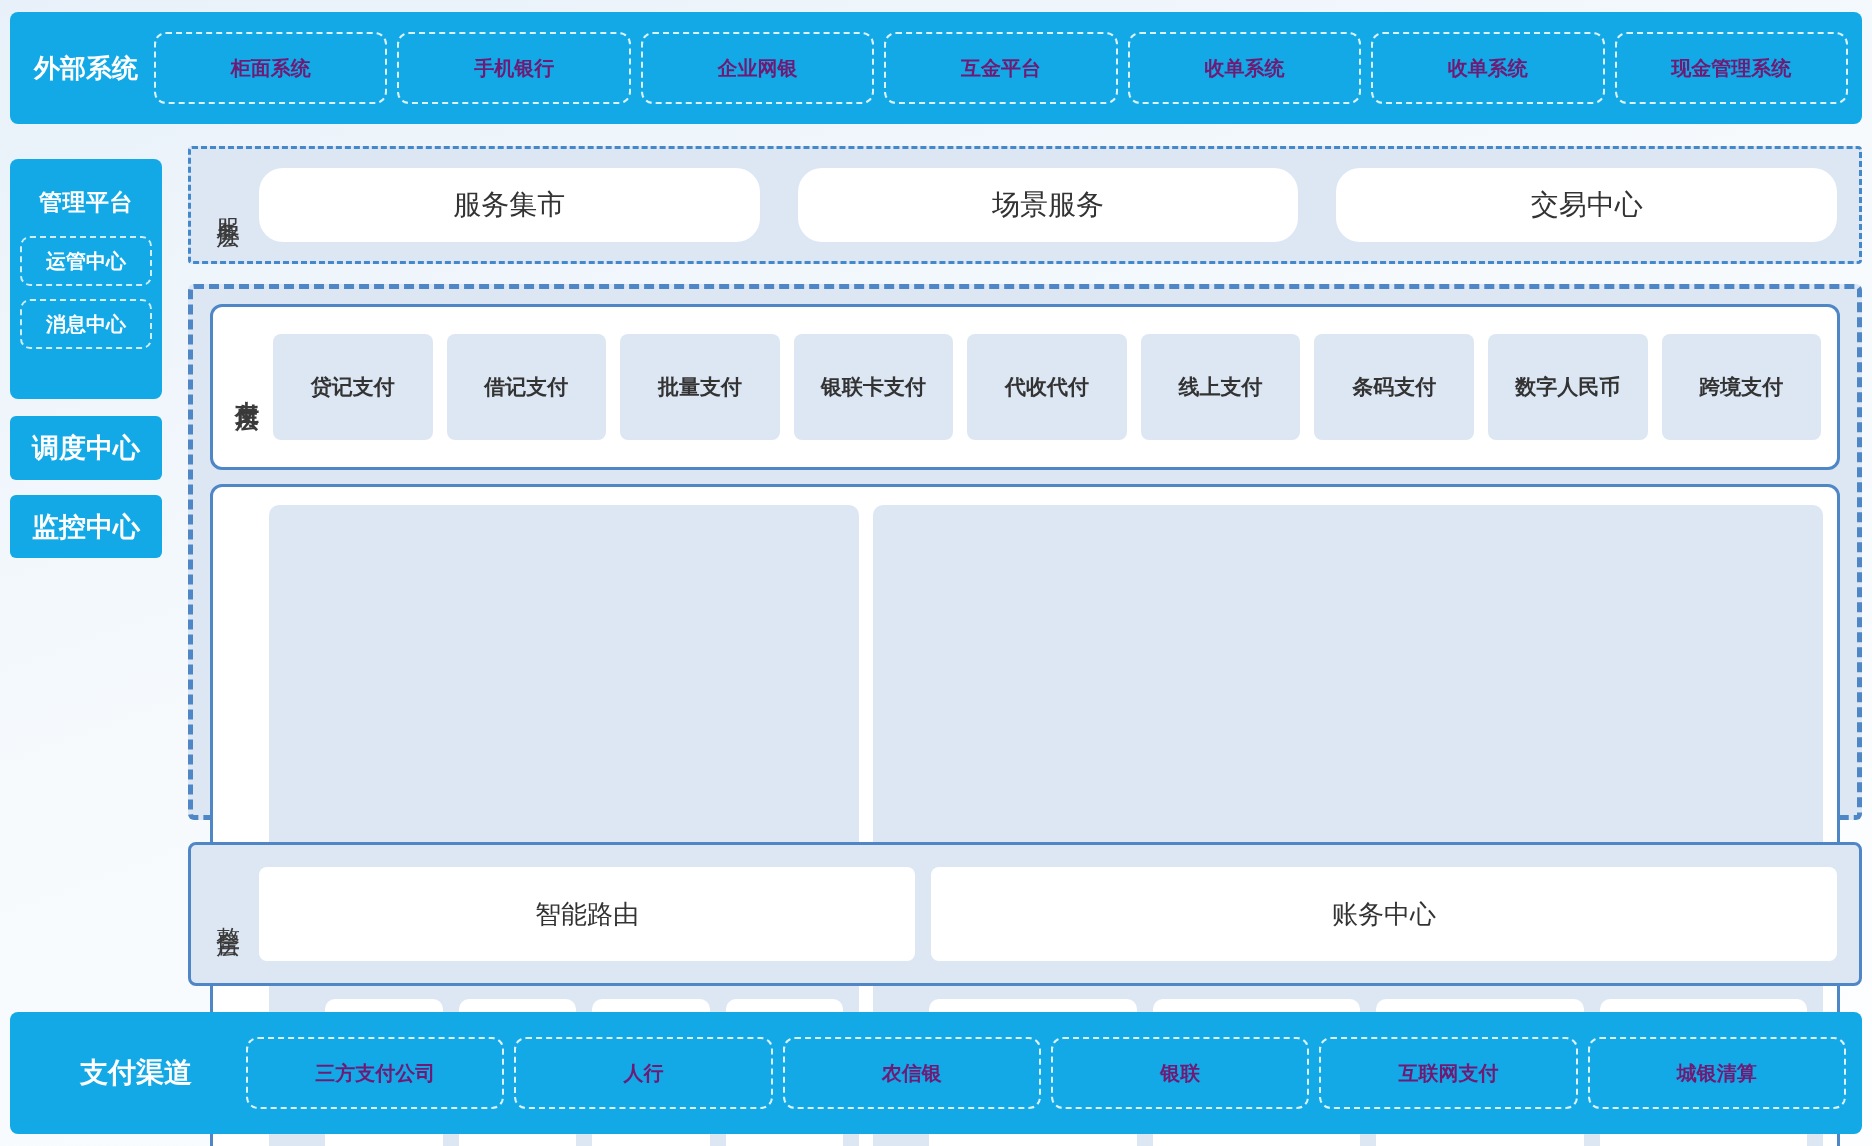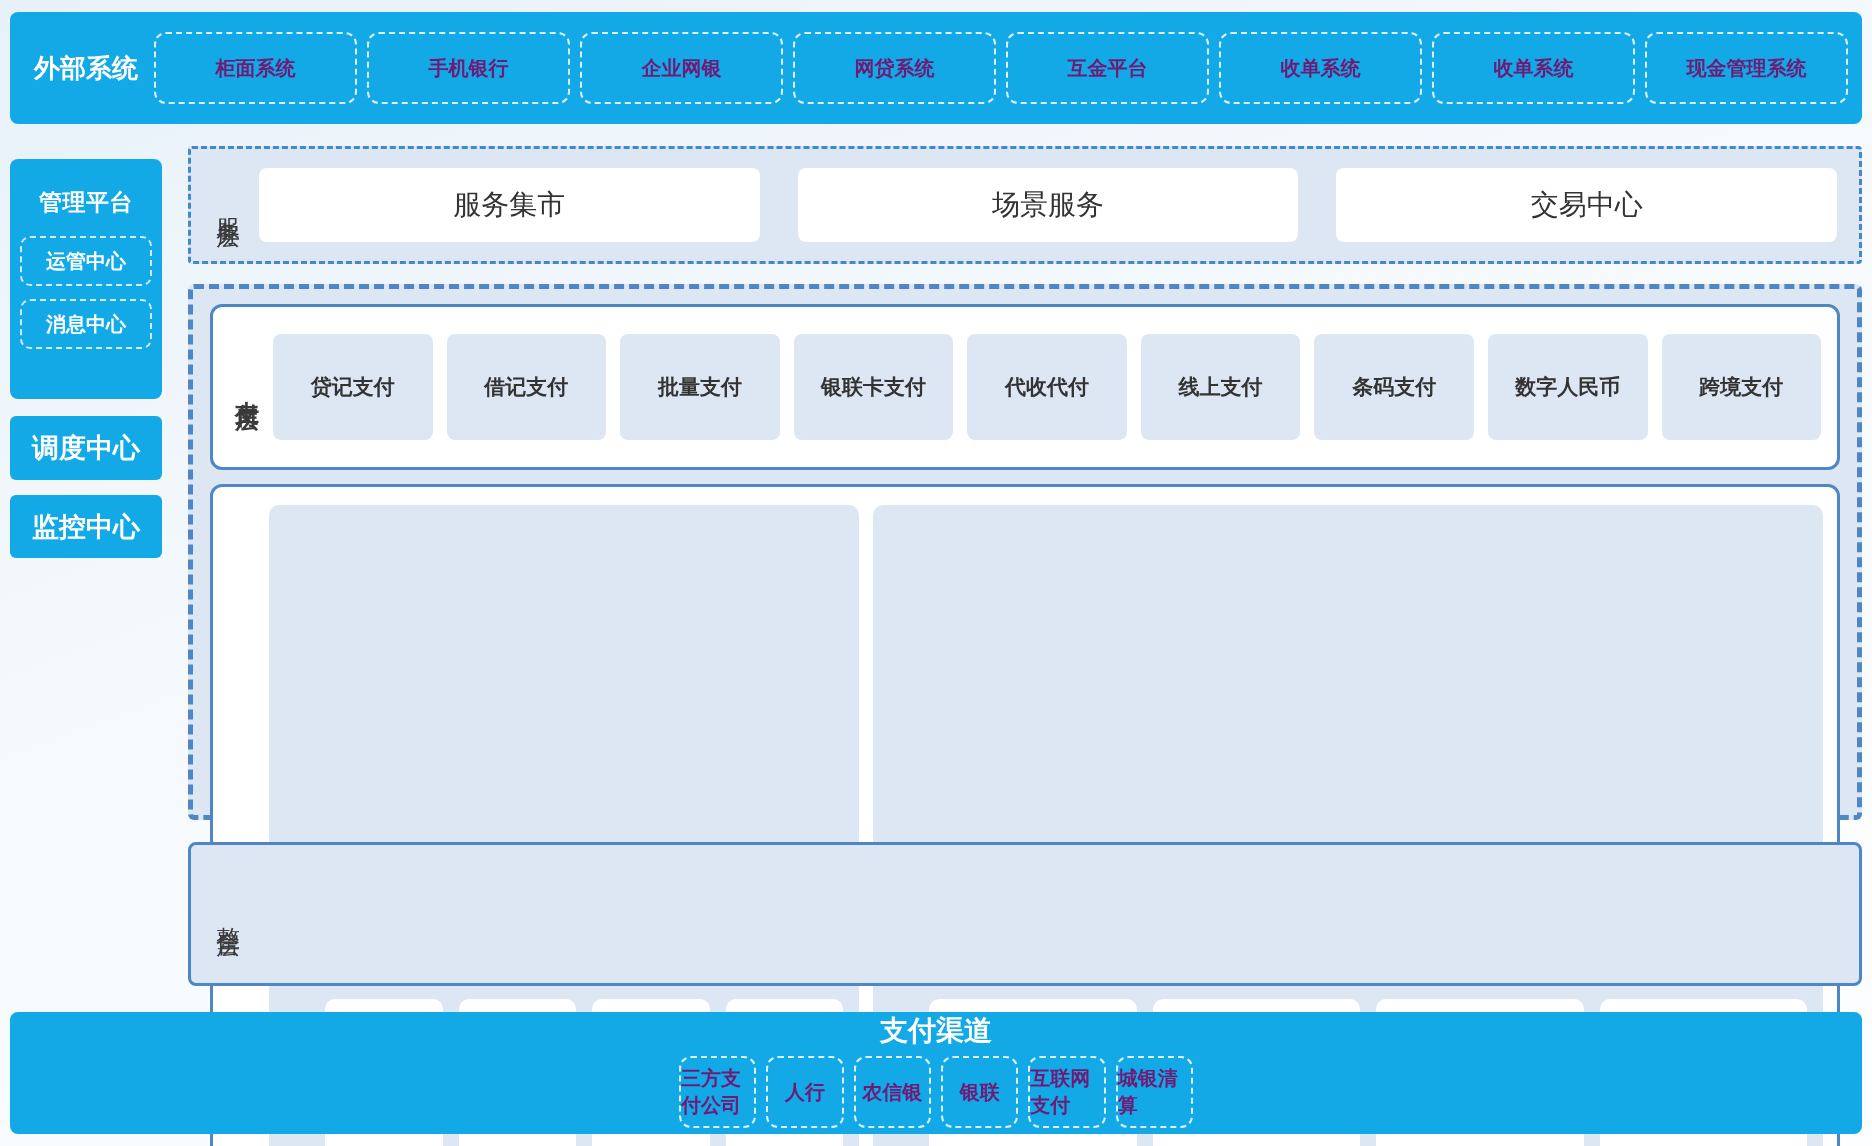--- a/index.html
+++ b/index.html
@@ -11,21 +11,21 @@
     overflow: hidden;
   }
   .page { width: 1872px; height: 1146px; padding: 12px 10px; display: flex; flex-direction: column; }
 
   
   .bar {
     background: #12a9e6; border-radius: 8px; display: flex; align-items: center;
     color: #fff; flex-shrink: 0;
   }
   .top-bar { height: 112px; padding: 0 14px 0 8px; }
-  .bottom-bar { height: 122px; padding: 0 16px; margin-top: 26px; flex-direction: column; }
+  .bottom-bar { height: 122px; padding: 0 16px; margin-top: 26px; }
   .bar-label { font-weight: bold; text-align: center; white-space: nowrap; }
   .top-bar .bar-label { font-size: 26px; width: 136px; }
   .bottom-bar .bar-label { font-size: 28px; width: 220px; }
   .bar-items { flex: 1; display: flex; gap: 10px; height: 100%; align-items: center; }
   .dashed-box {
     flex: 1; height: 72px; border: 2px dashed rgba(255,255,255,0.85); border-radius: 12px;
     display: flex; align-items: center; justify-content: center;
     font-size: 20px; font-weight: 600; color: #701a75; cursor: pointer;
   }
 
@@ -68,21 +68,21 @@
     color: #333;
   }
 
   
   .service-section {
     height: 118px; background: #dde7f4; border: 3px dashed #4488cc; border-radius: 4px;
     display: flex; align-items: center; padding: 0 14px;
   }
   .service-section .vlabel { width: 46px; height: 100%; }
   .service-items { flex: 1; display: flex; gap: 38px; padding: 0 8px; }
-  .service-items .white-card { flex: 1; height: 74px; font-size: 28px; }
+  .service-items .white-card { flex: 1; height: 74px; font-size: 28px; border-radius: 24px; }
 
   
   .dashed-container {
     margin-top: 20px; height: 536px; background: #dde7f4;
     border: 5px dashed #4f86c6; border-radius: 6px; padding: 15px 17px;
     display: flex; flex-direction: column;
   }
   .layer-box {
     background: #fff; border: 3px solid #4f86c6; border-radius: 12px;
     display: flex; align-items: center; padding: 0 12px;
@@ -121,21 +121,20 @@
 <body>
 
 <div class="page">
 
   <div class="bar top-bar">
     <div class="bar-label">外部系统</div>
     <div class="bar-items">
       <div class="dashed-box">柜面系统</div>
       <div class="dashed-box">手机银行</div>
       <div class="dashed-box">企业网银</div>
-      <div class="dashed-box">网贷系统</div>
       <div class="dashed-box">互金平台</div>
       <div class="dashed-box">收单系统</div>
       <div class="dashed-box">收单系统</div>
       <div class="dashed-box">现金管理系统</div>
     </div>
   </div>
 
   <div class="middle">
 
     <div class="sidebar">
@@ -197,20 +196,24 @@
                 <div class="white-card">支付钱包</div>
               </div>
             </div>
           </div>
         </div>
 
       </div>
 
       <div class="integration-section">
         <div class="vlabel">整合层</div>
+        <div class="integration-items">
+          <div class="white-card route">智能路由</div>
+          <div class="white-card account">账务中心</div>
+        </div>
       </div>
 
     </div>
   </div>
 
   <div class="bar bottom-bar">
     <div class="bar-label">支付渠道</div>
     <div class="bar-items">
       <div class="dashed-box">三方支付公司</div>
       <div class="dashed-box">人行</div>

